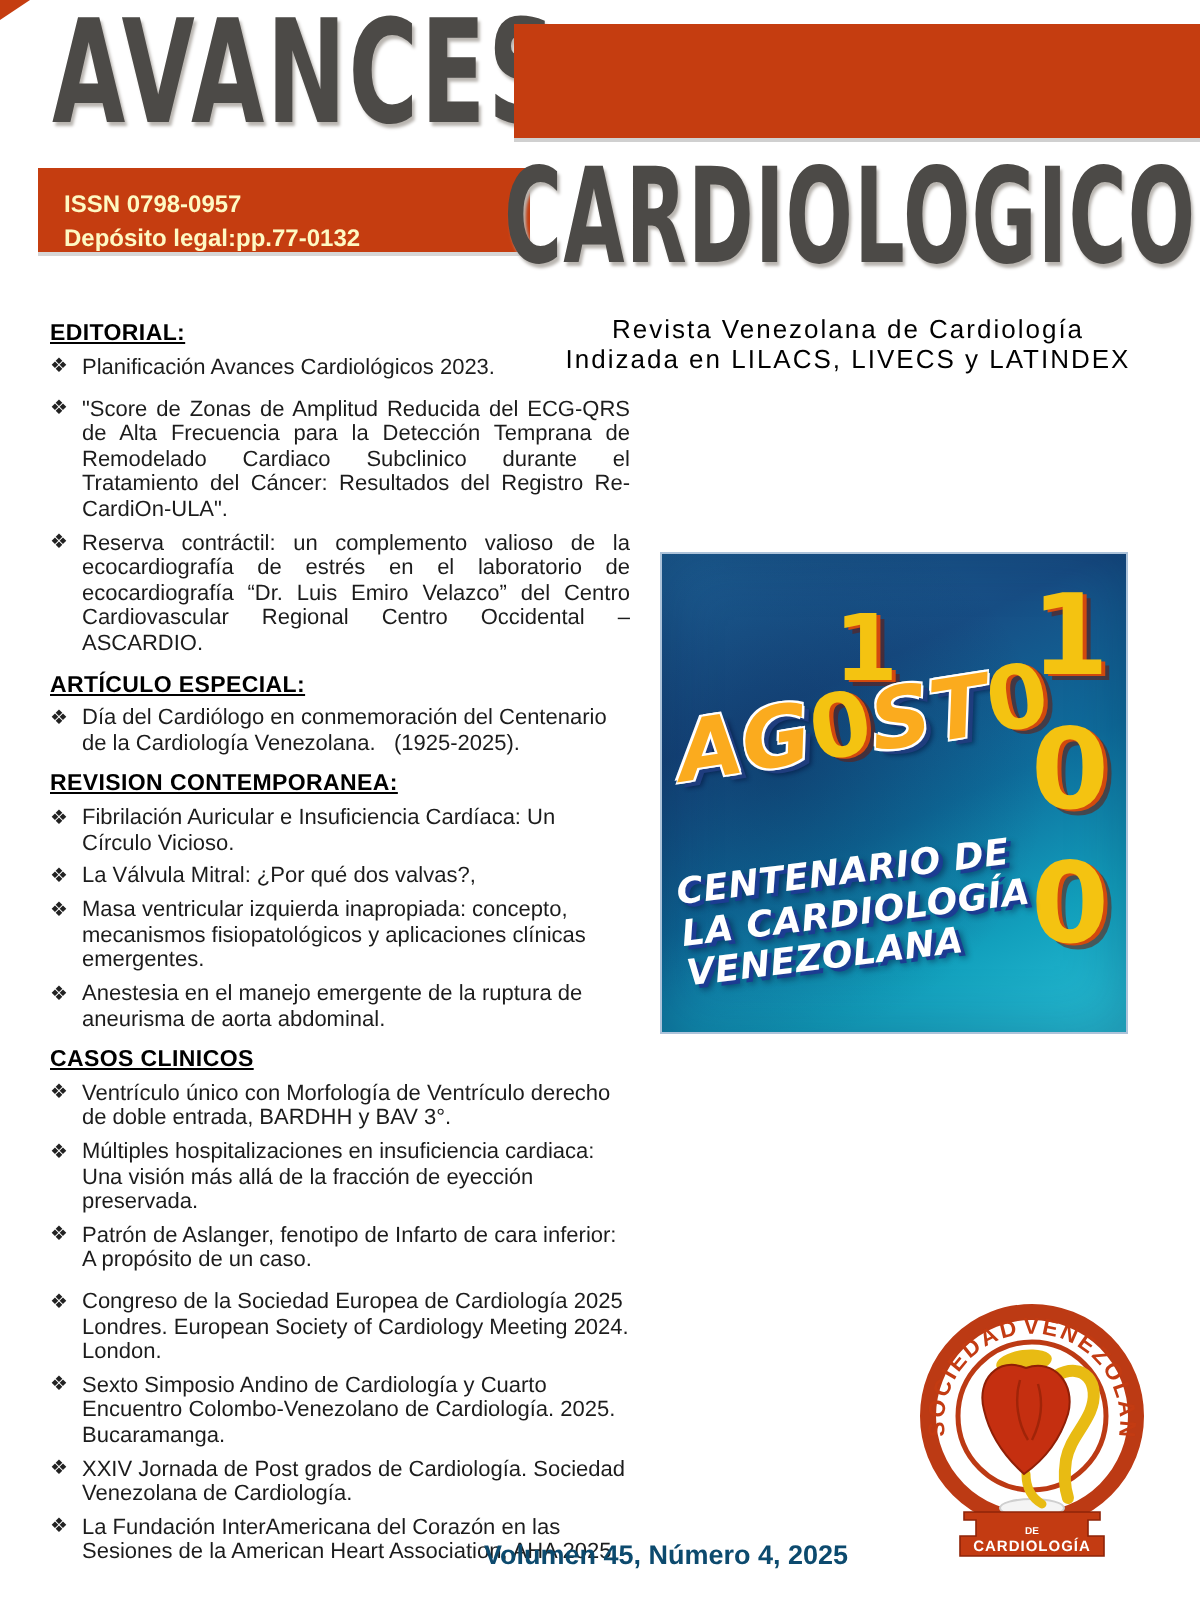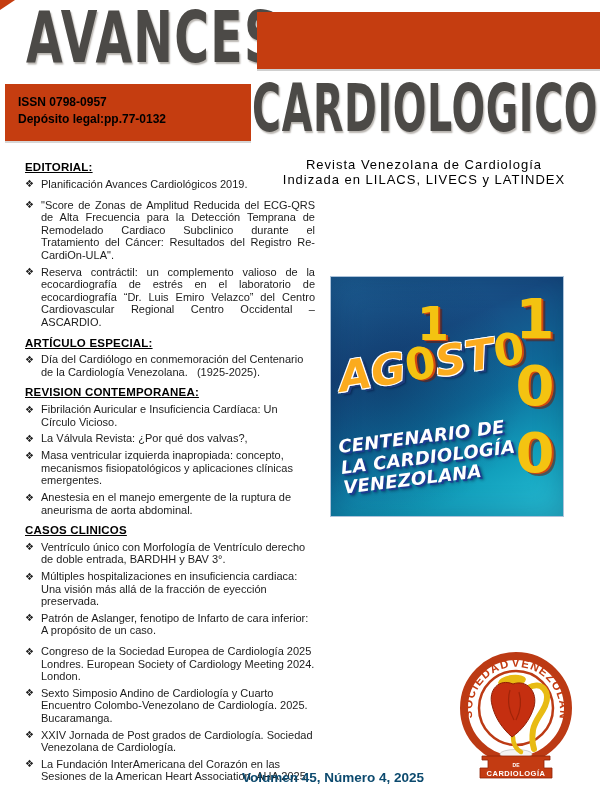--- a/index.html
+++ b/index.html
@@ -10,22 +10,22 @@
   
   .corner-tri{position:absolute;left:0;top:0;width:0;height:0;
     border-top:10px solid #c53d10;border-right:15px solid transparent;}
   .title-avances{
     position:absolute;left:26px;top:2px;font-family:"DejaVu Sans",sans-serif;
     font-weight:bold;font-size:74px;line-height:72px;color:#4c4a47;
     transform:scale(0.64,0.97);transform-origin:top left;letter-spacing:2px;
     text-shadow:2px 2px 2px #b9b5b0;white-space:nowrap;}
   .red-top{position:absolute;left:257px;top:12px;width:343px;height:57px;
     background:#c53d10;box-shadow:0 2px 0 rgba(120,120,120,.35);}
-  .red-issn{position:absolute;left:5px;top:84px;width:246px;height:57px;
-    background:#c53d10;color:#000000;font-weight:bold;font-size:12px;
+  .red-issn{position:absolute;left:19px;top:84px;width:246px;height:42px;
+    background:#c53d10;color:#fef9c3;font-weight:bold;font-size:12px;
     line-height:17px;padding:10px 0 0 13px;box-sizing:border-box;
     box-shadow:0 2px 0 rgba(120,120,120,.3);}
   .title-cardio{
     position:absolute;left:252px;top:78px;font-family:"DejaVu Sans",sans-serif;
     font-weight:bold;font-size:66px;line-height:62px;color:#4c4a47;
     transform:scaleX(0.60);transform-origin:top left;letter-spacing:1px;
     text-shadow:2px 2px 2px #b9b5b0;white-space:nowrap;}
   .subtitles{position:absolute;left:250px;top:158px;width:348px;text-align:center;
     color:#000000;font-size:13px;line-height:14.5px;letter-spacing:1px;white-space:nowrap;}
   
@@ -91,21 +91,21 @@
     <div>Revista Venezolana de Cardiología</div>
     <div>Indizada en LILACS, LIVECS y LATINDEX</div>
   </div>
 
   <div class="toc">
 
     <div class="sec">
       <div class="sec-head">EDITORIAL:</div>
       <div class="item">
         <span class="bullet">❖</span>
-        <span class="item-text">Planificación Avances Cardiológicos 2019.</span>
+        <span class="item-text">Planificación Avances Cardiológicos 2023.</span>
       </div>
     </div>
 
     <div class="sec justify">
       <div class="item">
         <span class="bullet">❖</span>
         <span class="item-text">"Score de Zonas de Amplitud Reducida del ECG-QRS de Alta Frecuencia para la Detección Temprana de Remodelado Cardiaco Subclinico durante el Tratamiento del Cáncer: Resultados del Registro Re-CardiOn-ULA".</span>
       </div>
       <div class="item">
         <span class="bullet">❖</span>
@@ -122,21 +122,21 @@
     </div>
 
     <div class="sec">
       <div class="sec-head">REVISION CONTEMPORANEA:</div>
       <div class="item">
         <span class="bullet">❖</span>
         <span class="item-text">Fibrilación Auricular e Insuficiencia Cardíaca: Un Círculo Vicioso.</span>
       </div>
       <div class="item">
         <span class="bullet">❖</span>
-        <span class="item-text">La Válvula Revista: ¿Por qué dos valvas?,</span>
+        <span class="item-text">La Válvula Mitral: ¿Por qué dos valvas?,</span>
       </div>
       <div class="item">
         <span class="bullet">❖</span>
         <span class="item-text">Masa ventricular izquierda inapropiada: concepto, mecanismos fisiopatológicos y aplicaciones clínicas emergentes.</span>
       </div>
       <div class="item">
         <span class="bullet">❖</span>
         <span class="item-text">Anestesia en el manejo emergente de la ruptura de aneurisma de aorta abdominal.</span>
       </div>
     </div>

